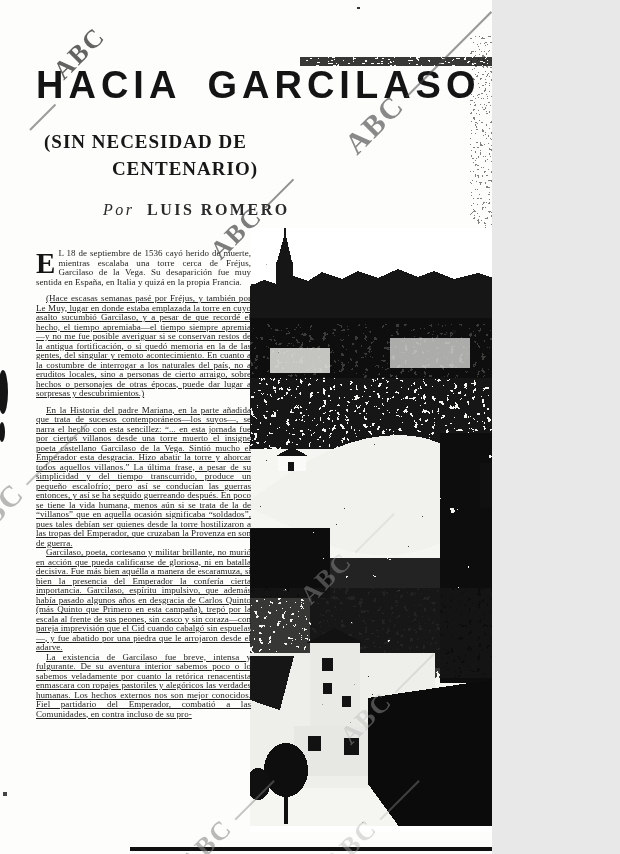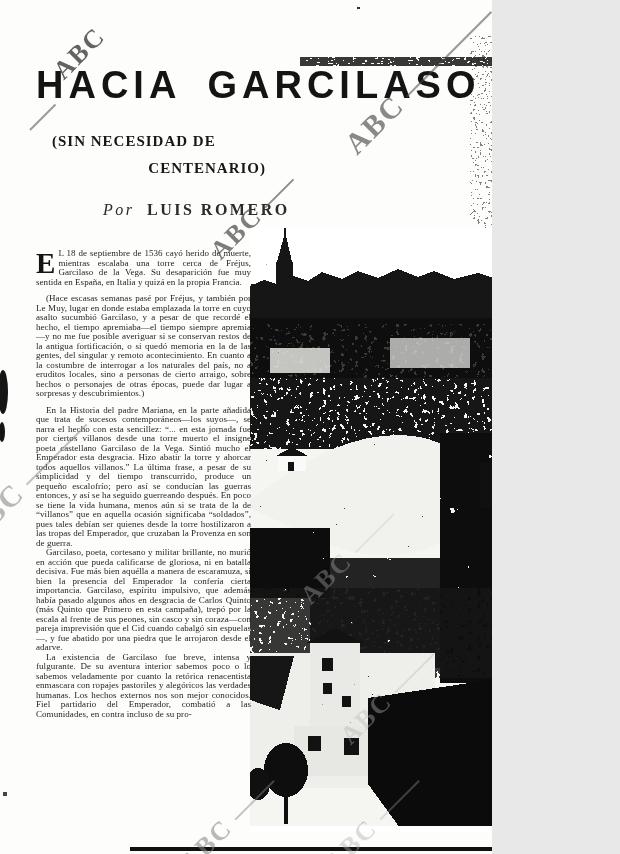--- a/index.html
+++ b/index.html
@@ -4,40 +4,40 @@
 <style>
   html,body{margin:0;padding:0;background:#e8e8e8;}
   .page{position:relative;width:492px;height:854px;background:#fdfdfb;overflow:hidden;
         font-family:"Liberation Serif",serif;color:#1c1c1c;}
   .bg-layer{position:absolute;left:0;top:0;z-index:0;}
   
   .headline{position:absolute;left:36px;top:64px;z-index:3;
     font-family:"Liberation Sans",sans-serif;font-weight:800;font-size:38px;
     letter-spacing:5px;word-spacing:12px;color:#141414;white-space:nowrap;
     transform:scaleY(1.02);}
-  .subhead{position:absolute;left:52px;top:128px;width:214px;z-index:3;
-    font-family:"Liberation Serif",serif;font-weight:bold;font-size:15px;
+  .subhead{position:absolute;left:44px;top:128px;width:214px;z-index:3;
+    font-family:"Liberation Serif",serif;font-weight:bold;font-size:19px;
     letter-spacing:1px;color:#171717;line-height:27px;}
   .subhead .l1{display:block;text-align:left;white-space:nowrap;}
   .subhead .l2{display:block;text-align:right;}
   .byline{position:absolute;left:103px;top:201px;z-index:3;font-size:16px;
     letter-spacing:2.5px;color:#2b2b2b;white-space:nowrap;}
   .byline .pre{font-style:italic;margin-right:6px;}
   .byline .auth{font-weight:bold;}
   
   .photo-caption{position:absolute;left:495px;top:57px;width:96px;z-index:3;
     font-size:12px;font-weight:bold;line-height:12.8px;text-align:right;
     color:#1a1a1a;letter-spacing:.2px;}
   
   .article{position:absolute;left:36px;top:249px;width:215px;z-index:3;
     font-size:9px;line-height:9.5px;text-align:justify;letter-spacing:.05px;
     color:#1e1e1e;}
   .article p{margin:0;}
   .article p.sp{margin-bottom:7px;}
-  .article p.ind{text-indent:10px;}
+  .article p.ind{text-indent:10px;text-decoration:underline;}
   .dropcap{float:left;font-size:29px;line-height:26px;font-weight:bold;
     padding:1px 3px 0 0;color:#141414;}
   
   .photo{position:absolute;left:250px;top:228px;width:370px;height:604px;z-index:1;}
   
   .wm{position:absolute;z-index:4;white-space:nowrap;font-family:"Liberation Serif",serif;
     font-weight:bold;letter-spacing:2px;transform:rotate(-45deg);transform-origin:0 50%;
     pointer-events:none;}
   .wm .ln{display:inline-block;height:2px;background:currentColor;margin-left:8px;
     vertical-align:middle;opacity:.85;}

